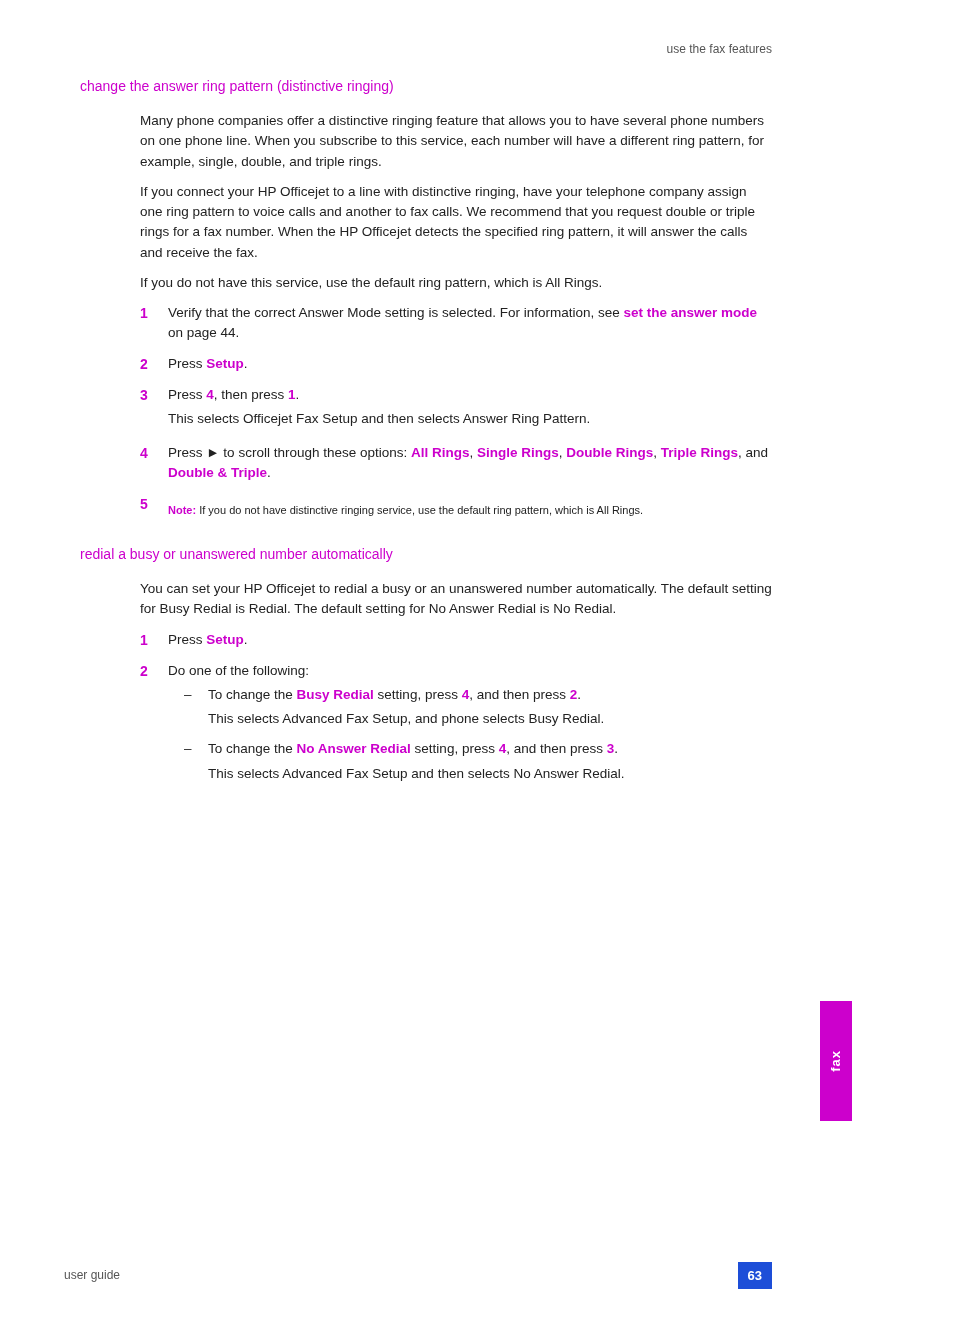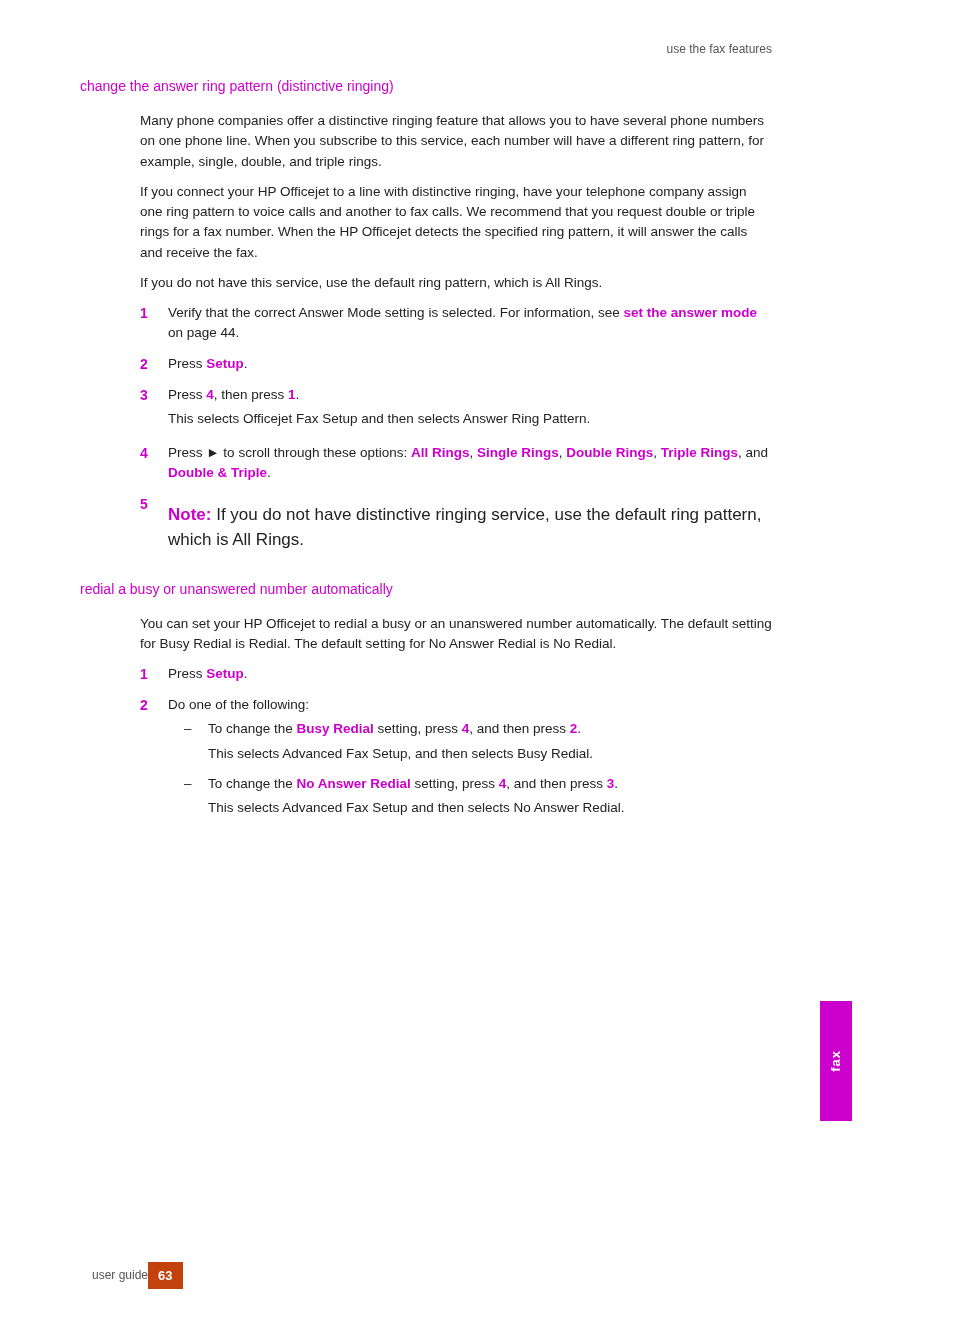--- a/index.html
+++ b/index.html
@@ -94,21 +94,21 @@
       font-size: 13.5px;
     }
 
     .dash-content {
       flex: 1;
       font-size: 13.5px;
     }
 
     .note-block {
       margin-top: 8px;
-      font-size: 17px;
+      font-size: 11px;
     }
 
     .note-label {
       color: #cc00cc;
       font-weight: bold;
     }
 
     .magenta { color: #cc00cc; font-weight: bold; }
     .bold { font-weight: bold; }
 
@@ -139,33 +139,34 @@
       font-weight: bold;
       writing-mode: vertical-rl;
       transform: rotate(180deg);
       letter-spacing: 1px;
     }
 
     
     .footer {
       position: absolute;
       bottom: 32px;
-      left: 92px;
+      left: 64px;
       right: 80px;
       display: flex;
+      justify-content: space-between;
       align-items: center;
     }
 
     .footer-left {
       font-size: 12px;
       color: #555;
     }
 
     .footer-page {
-      background: #c2410c;
+      background: #1d4ed8;
       color: #fff;
       font-size: 13px;
       font-weight: bold;
       padding: 4px 10px;
       min-width: 32px;
       text-align: center;
     }
   </style>
 </head>
 <body>
@@ -246,21 +247,21 @@
         <li class="step-item">
           <span class="step-number">2</span>
           <div class="step-content">
             <p>Do one of the following:</p>
             <div class="sub-step-block">
 
               <div class="dash-item">
                 <span class="dash">–</span>
                 <div class="dash-content">
                   <p>To change the <span class="magenta">Busy Redial</span> setting, press <span class="magenta bold">4</span>, and then press <span class="magenta bold">2</span>.</p>
-                  <p>This selects Advanced Fax Setup, and then selects Busy Redial.</p>
+                  <p>This selects Advanced Fax Setup, and phone selects Busy Redial.</p>
                 </div>
               </div>
 
               <div class="dash-item">
                 <span class="dash">–</span>
                 <div class="dash-content">
                   <p>To change the <span class="magenta">No Answer Redial</span> setting, press <span class="magenta bold">4</span>, and then press <span class="magenta bold">3</span>.</p>
                   <p>This selects Advanced Fax Setup and then selects No Answer Redial.</p>
                 </div>
               </div>

